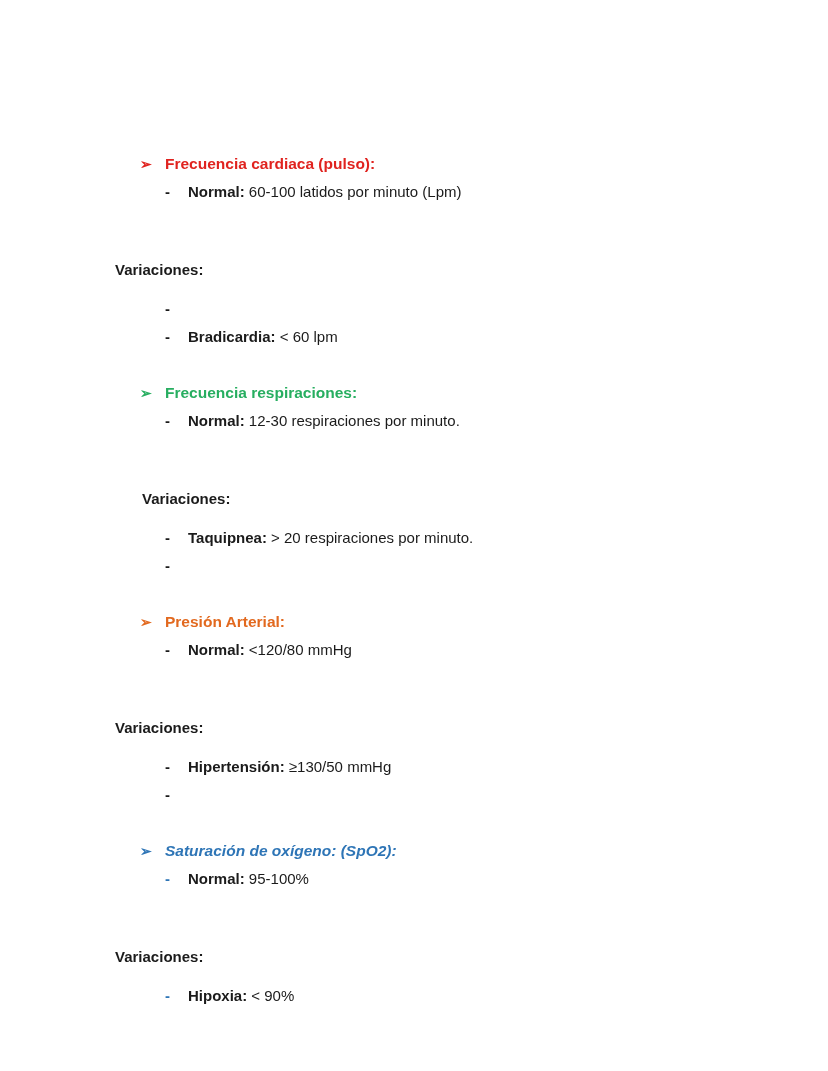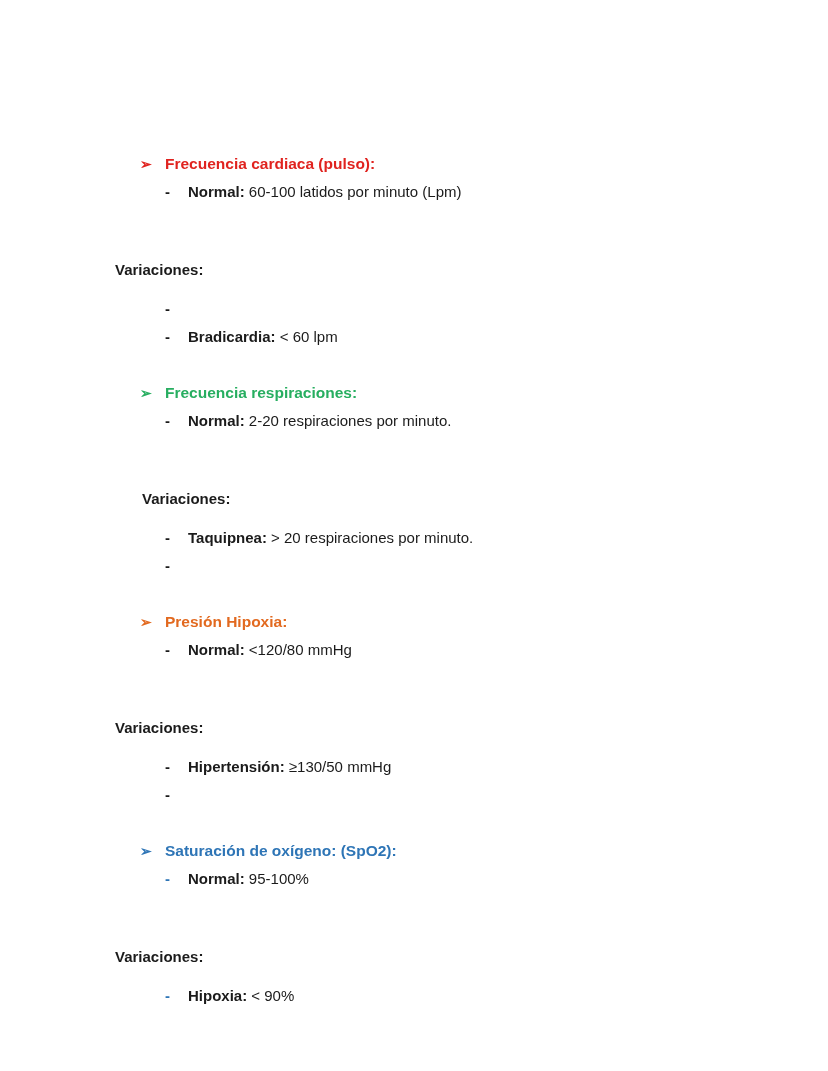--- a/index.html
+++ b/index.html
@@ -87,55 +87,55 @@
     </div>
   </div>
 
   <div class="section">
     <div class="row heading-row">
       <span class="bullet" style="color: rgb(39, 174, 96);">➢</span>
       <span class="heading-text" style="color: rgb(39, 174, 96);">Frecuencia respiraciones:</span>
     </div>
     <div class="row item-row">
       <span class="bullet" style="color: rgb(27, 27, 27);">-</span>
-      <span class="item-text"><b class="lbl">Normal:</b><span> 2-20 respiraciones por minuto.</span></span>
+      <span class="item-text"><b class="lbl">Normal:</b><span> 12-30 respiraciones por minuto.</span></span>
     </div>
     <div class="row variaciones indent">Variaciones:</div>
     <div class="row item-row first-var">
       <span class="bullet" style="color: rgb(27, 27, 27);">-</span>
       <span class="item-text"><b class="lbl">Taquipnea:</b><span> &gt; 20 respiraciones por minuto.</span></span>
     </div>
     <div class="row item-row">
       <span class="bullet" style="color: rgb(27, 27, 27);">-</span>
     </div>
   </div>
 
   <div class="section">
     <div class="row heading-row">
       <span class="bullet" style="color: rgb(226, 105, 31);">➢</span>
-      <span class="heading-text" style="color: rgb(226, 105, 31);">Presión Hipoxia:</span>
+      <span class="heading-text" style="color: rgb(226, 105, 31);">Presión Arterial:</span>
     </div>
     <div class="row item-row">
       <span class="bullet" style="color: rgb(27, 27, 27);">-</span>
       <span class="item-text"><b class="lbl">Normal:</b><span> &lt;120/80 mmHg</span></span>
     </div>
     <div class="row variaciones">Variaciones:</div>
     <div class="row item-row first-var">
       <span class="bullet" style="color: rgb(27, 27, 27);">-</span>
       <span class="item-text"><b class="lbl">Hipertensión:</b><span> ≥130/50 mmHg</span></span>
     </div>
     <div class="row item-row">
       <span class="bullet" style="color: rgb(27, 27, 27);">-</span>
     </div>
   </div>
 
   <div class="section">
     <div class="row heading-row">
       <span class="bullet" style="color: rgb(46, 117, 182);">➢</span>
-      <span class="heading-text" style="color: rgb(46, 117, 182);">Saturación de oxígeno: (SpO2):</span>
+      <span class="heading-text" style="color: rgb(46, 117, 182); font-style: italic;">Saturación de oxígeno: (SpO2):</span>
     </div>
     <div class="row item-row">
       <span class="bullet" style="color: rgb(46, 117, 182);">-</span>
       <span class="item-text"><b class="lbl">Normal:</b><span> 95-100%</span></span>
     </div>
     <div class="row variaciones">Variaciones:</div>
     <div class="row item-row first-var">
       <span class="bullet" style="color: rgb(46, 117, 182);">-</span>
       <span class="item-text"><b class="lbl">Hipoxia:</b><span> &lt; 90%</span></span>
     </div>

